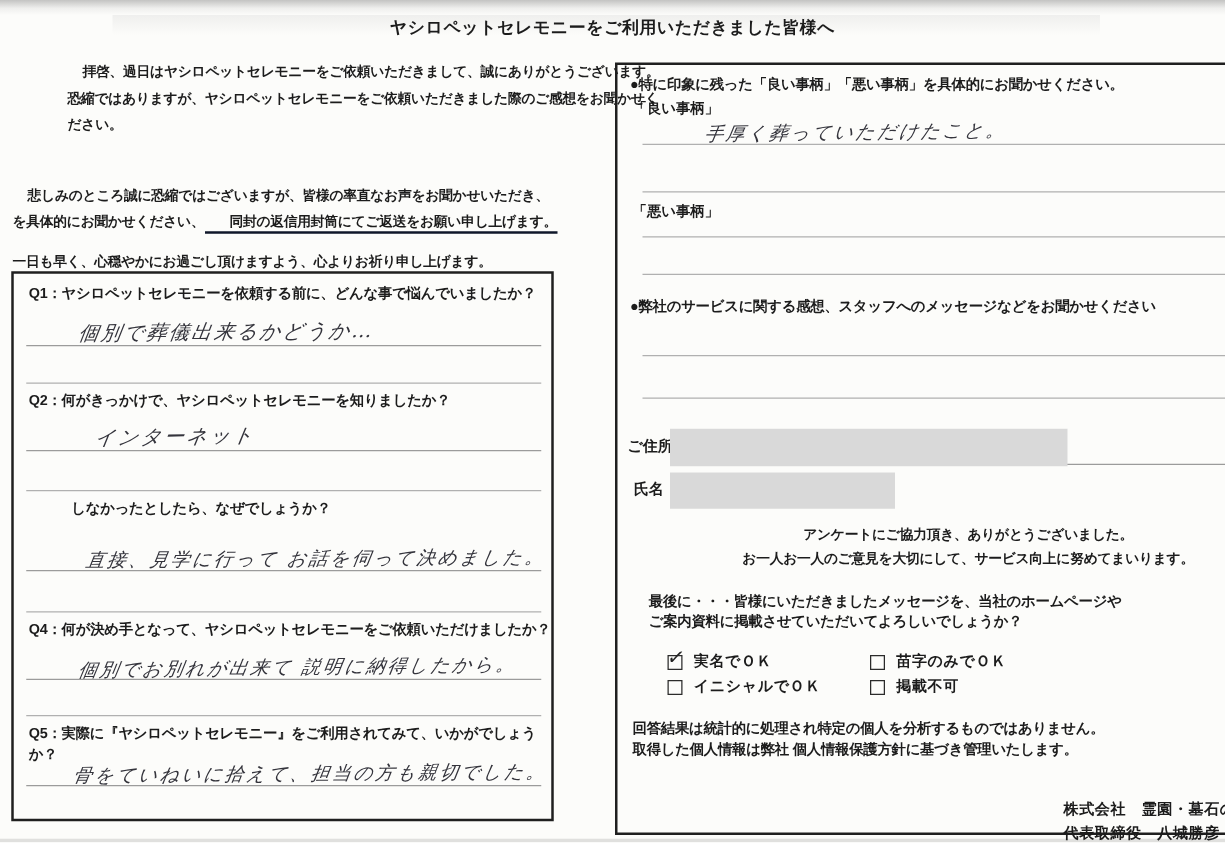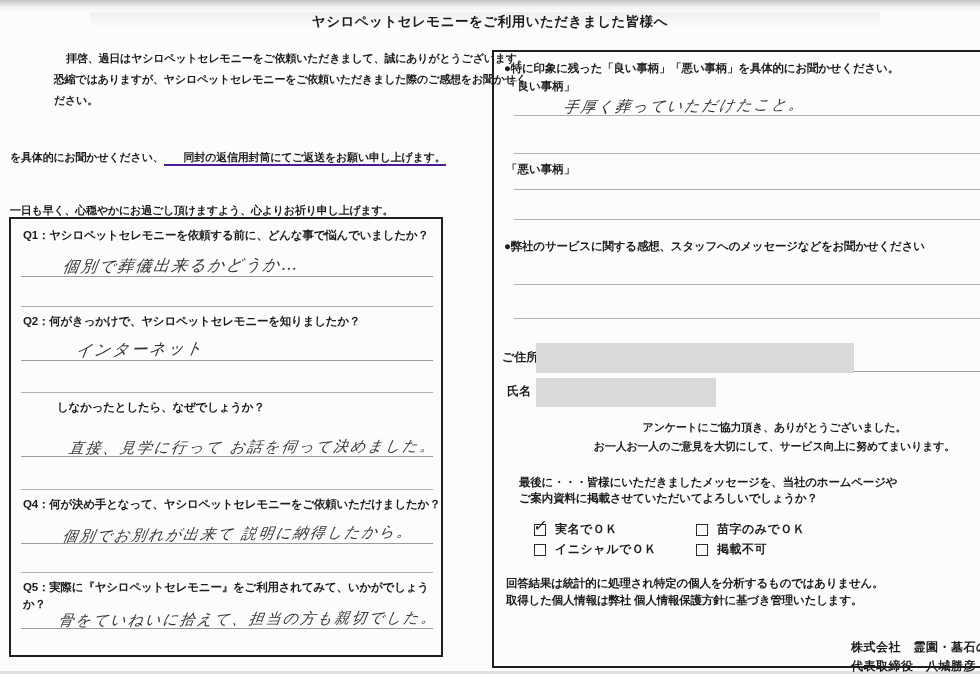--- a/index.html
+++ b/index.html
@@ -23,21 +23,21 @@
     position:absolute;left:0;bottom:0;width:980px;height:3px;
     background:rgba(140,140,140,.25);pointer-events:none;
   }
   .title{
     position:absolute;left:0;top:13px;width:100%;text-align:center;
     font-size:13.5px;font-weight:700;letter-spacing:.5px;
   }
   .intro{position:absolute;left:10px;width:480px;font-size:11px;font-weight:700;
     letter-spacing:-0.2px;line-height:21px;}
   .intro .ind{text-indent:1.1em;}
-  .uline{border-bottom:2px solid #4c1d95;padding-bottom:1px;padding-left:20px;}
+  .uline{border-bottom:2px solid #0f172a;padding-bottom:1px;padding-left:20px;}
   .box{position:absolute;border:2px solid #1f1f1f;background:transparent;box-sizing:border-box;}
   .qlabel{position:absolute;font-size:11.5px;font-weight:700;line-height:17px;letter-spacing:-0.2px;}
   .ansline{
     position:absolute;border-bottom:1.5px solid #9b9b9b;
     display:flex;align-items:flex-end;box-sizing:border-box;
   }
   .rule{position:absolute;border-bottom:1.5px solid #b0b0b0;height:0;}
   .hand{
     display:inline-block;
     font-family:"DejaVu Serif","Liberation Serif",serif;
@@ -71,20 +71,21 @@
   <div class="scan-smudge"></div>
   <div class="scan-band-bottom"></div>
 
   <div class="title">ヤシロペットセレモニーをご利用いただきました皆様へ</div>
 
   <div class="intro" style="top:48px;margin-left:44px;">
     <div class="ind">拝啓、過日はヤシロペットセレモニーをご依頼いただきまして、誠にありがとうございます。</div>
     <div>恐縮ではありますが、ヤシロペットセレモニーをご依頼いただきました際のご感想をお聞かせください。</div>
   </div>
   <div class="intro" style="top:147px;">
+    <div class="ind">悲しみのところ誠に恐縮ではございますが、皆様の率直なお声をお聞かせいただき、</div>
     <div><span>を具体的にお聞かせください、</span><span class="uline">同封の返信用封筒にてご返送をお願い申し上げます。</span></div>
   </div>
   <div class="intro ind" style="top:200px;">一日も早く、心穏やかにお過ごし頂けますよう、心よりお祈り申し上げます。</div>
 
   <div class="box" style="left:9px;top:217px;width:434px;height:440px;">
     <div class="qlabel" style="left:12px;top:8px;">Q1：ヤシロペットセレモニーを依頼する前に、どんな事で悩んでいましたか？</div>
     <div class="ansline" style="left:10px;right:8px;top:22px;height:36px;">
       <span class="hand" style="font-size:16px;padding-left:42px;transform:skewX(-9deg) rotate(-0.6deg);">個別で葬儀出来るかどうか…</span>
     </div>
     <div class="rule" style="left:10px;right:8px;top:87px;"></div>

